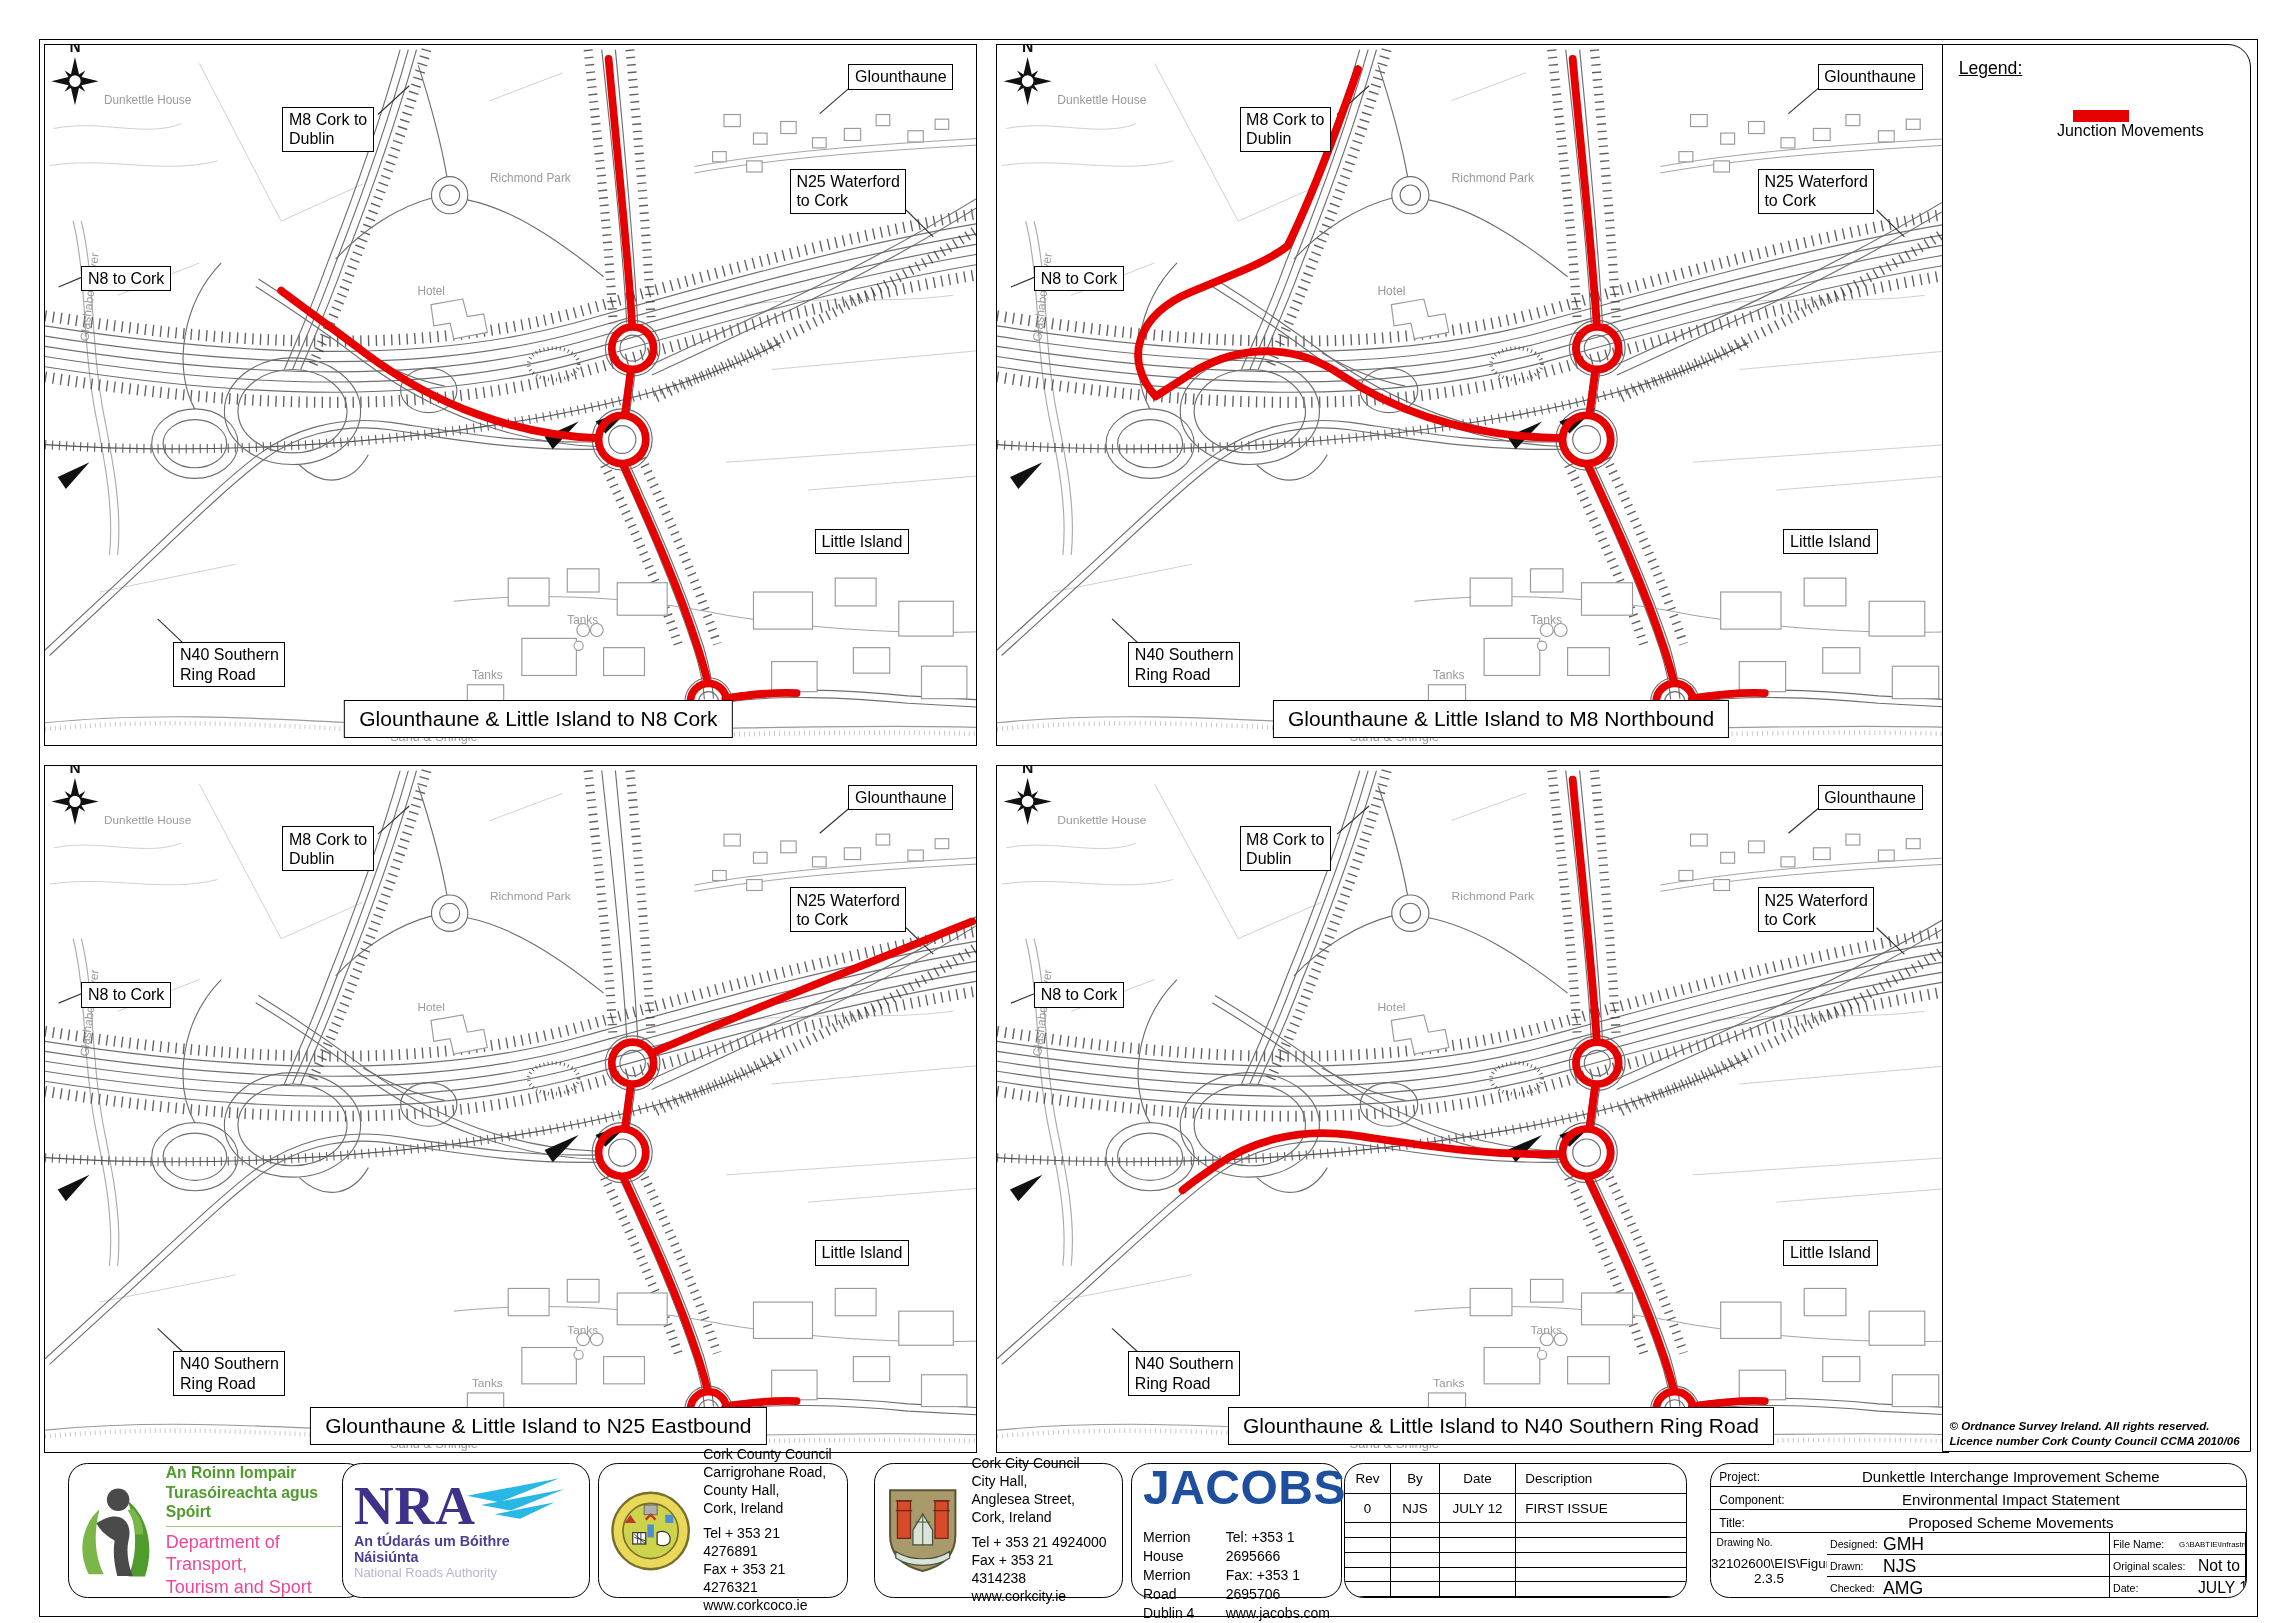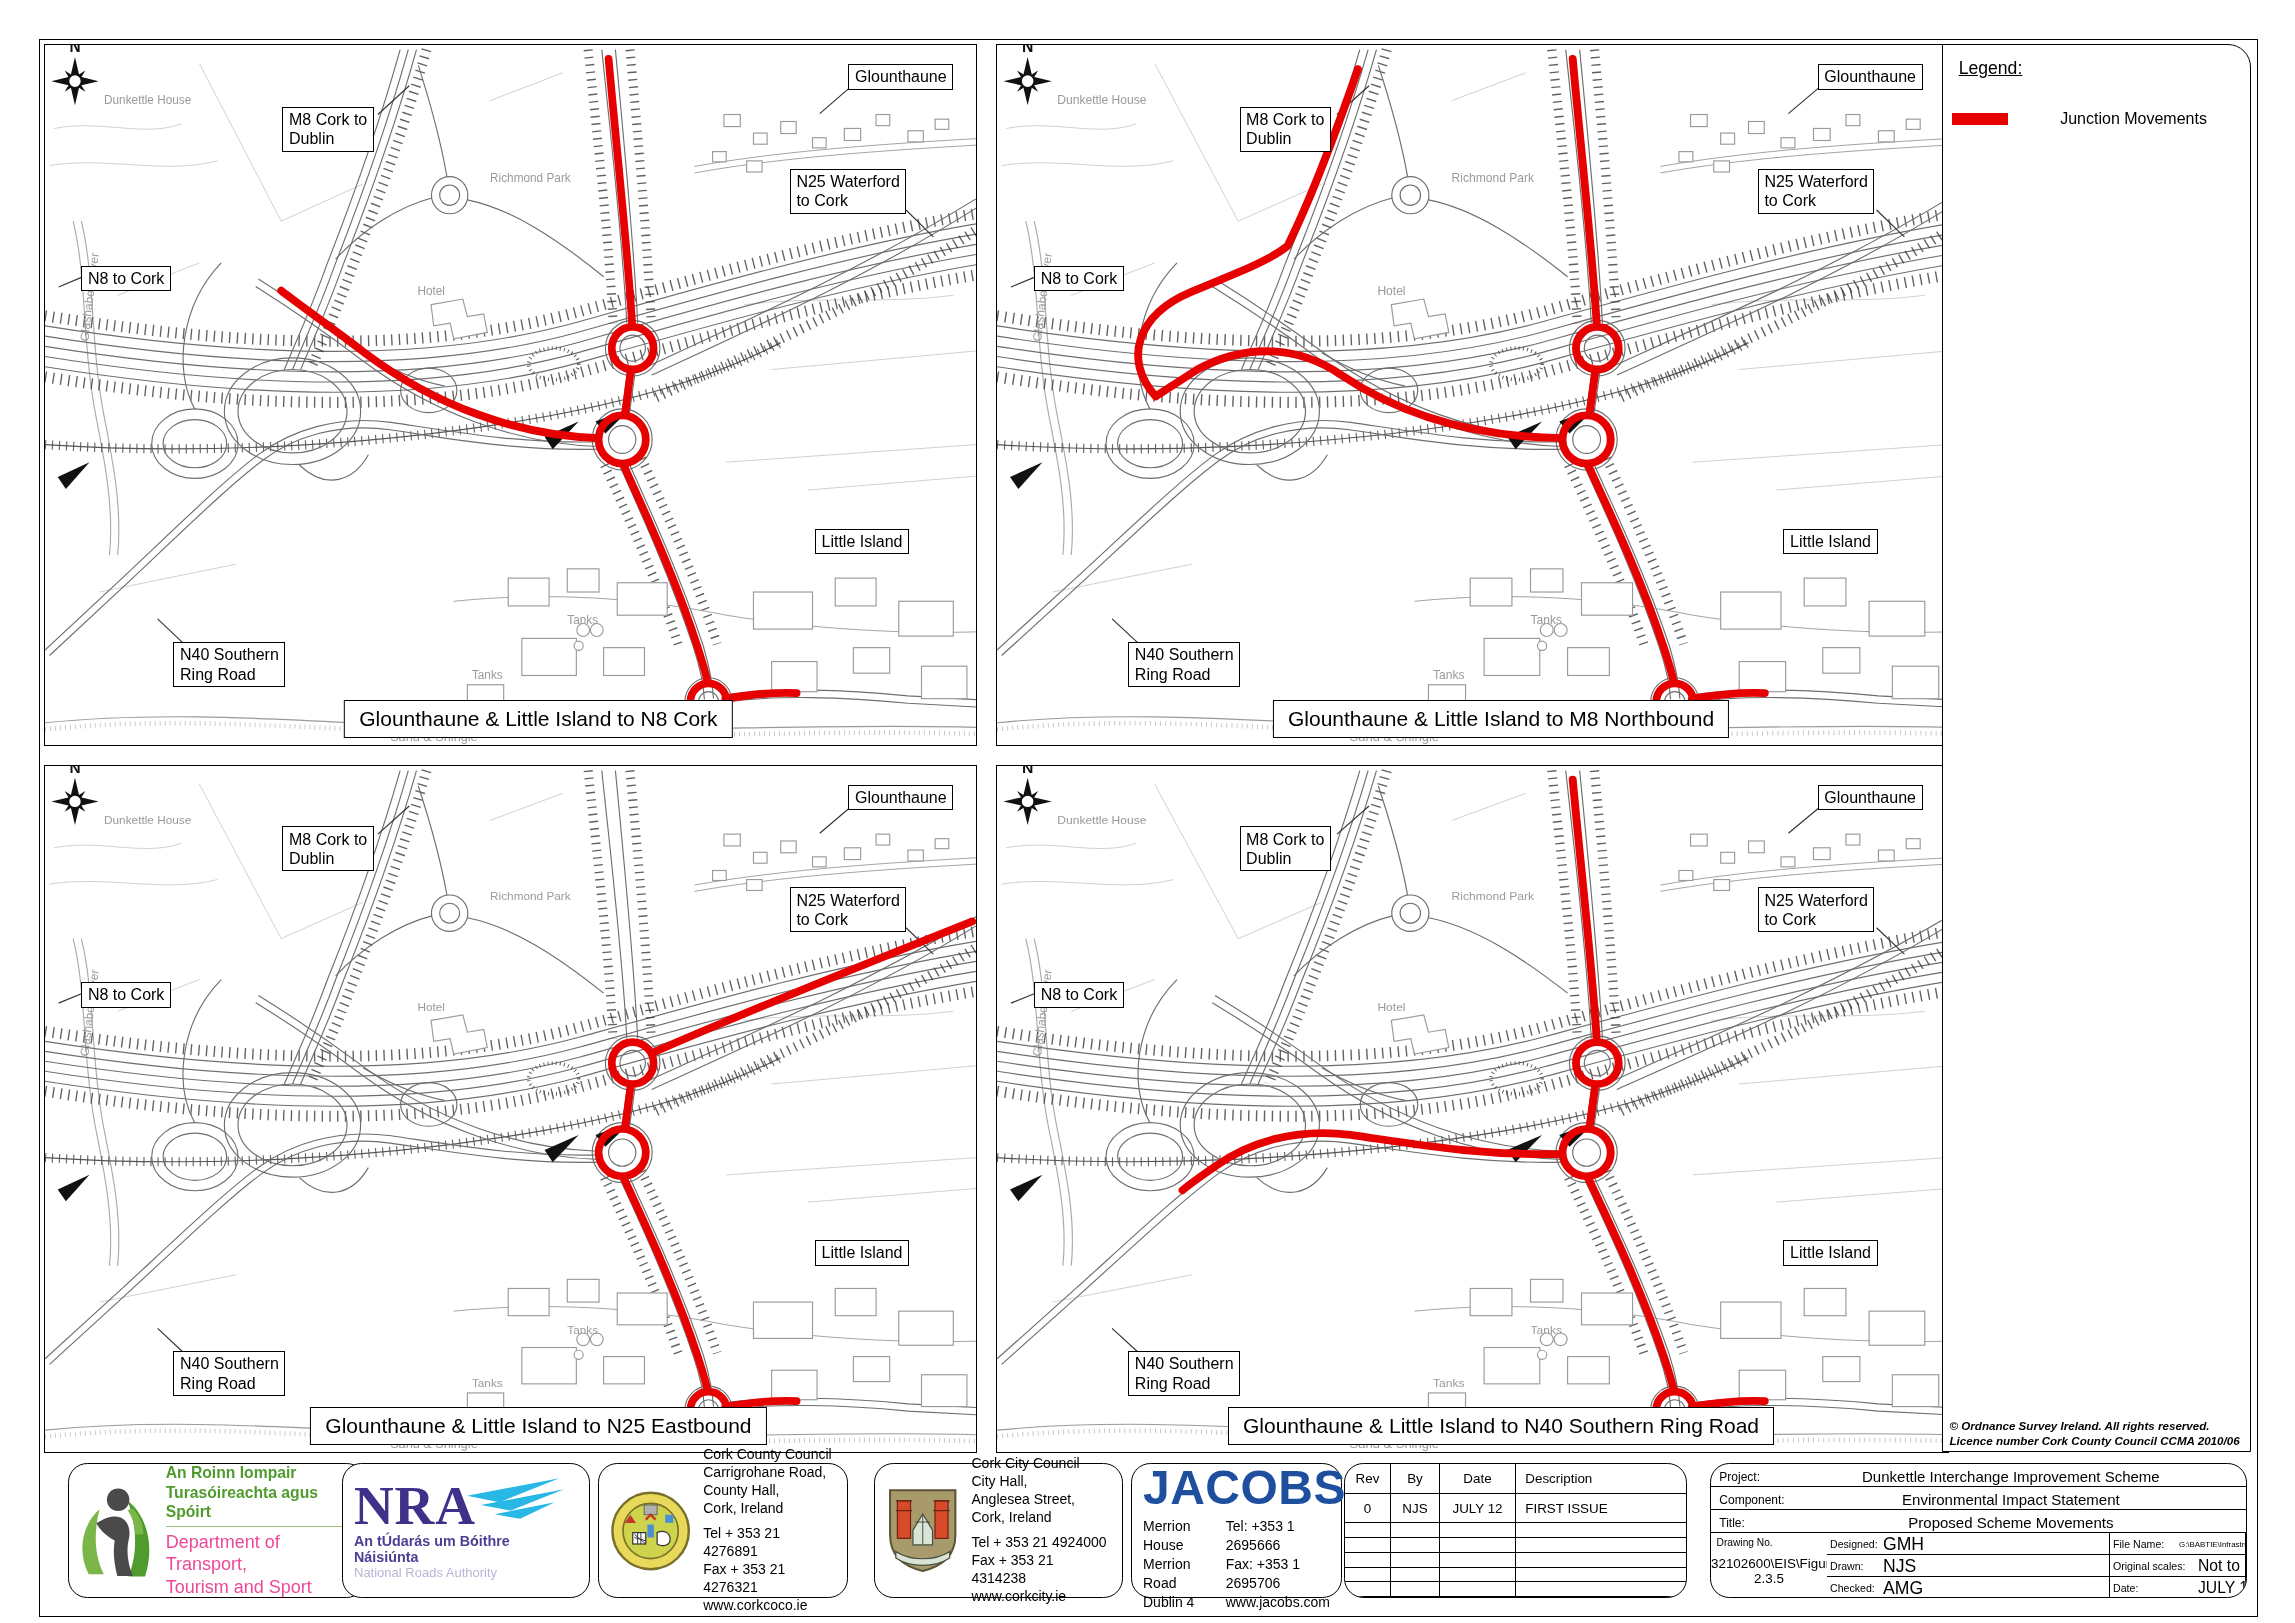--- a/index.html
+++ b/index.html
@@ -8,35 +8,35 @@
   .panel{position:absolute;background:#fff;border:1.4px solid #000;box-sizing:border-box;overflow:hidden;}
   .panel svg.map{position:absolute;left:0;top:0;width:100%;height:100%;}
   .co{position:absolute;background:#fff;border:1.4px solid #000;font-size:16px;line-height:1.2;padding:2.3px 5.6px;white-space:nowrap;z-index:4;}
   .ptitle{position:absolute;left:53%;bottom:7.4px;transform:translateX(-50%);background:#fff;border:1.4px solid #000;font-size:21px;padding:5.6px 14px;white-space:nowrap;z-index:5;}
   .sidebar{position:absolute;left:1942px;top:44px;width:309px;height:1408px;border:1.4px solid #000;border-radius:0 23px 0 0;box-sizing:border-box;background:#fff;}
   .dn-cell{position:relative;height:52px;border-bottom:1.4px solid #000;}
   .dn-label{position:absolute;left:6.5px;top:3.7px;font-size:10.6px;}
   .dn-value{position:absolute;left:0;right:0;top:20.4px;text-align:center;font-size:20.4px;}
   .legend{padding:13px 0 0 15.7px;}
   .legend-title{font-size:17.6px;text-decoration:underline;}
-  .legend-row{display:flex;align-items:center;margin-top:31px;}
+  .legend-row{display:flex;align-items:center;margin-top:31px;flex-direction:column;}
   .swatch{width:56px;height:12px;background:#e60000;margin-left:-6.5px;}
   .legend-label{font-size:16px;margin-left:52px;}
   .copyright{position:absolute;left:6.5px;right:6.5px;bottom:2.8px;font-size:11.6px;font-weight:bold;font-style:italic;line-height:1.3;}
   .logo-box{position:absolute;top:1463px;height:135px;border:1.4px solid #000;border-radius:19.4px;box-sizing:border-box;background:#fff;display:flex;align-items:center;padding:0 11px;gap:12px;}
   .dept-irish{color:#4f9b2d;font-weight:bold;font-size:15.7px;line-height:1.25;}
   .dept-div{height:1.4px;background:#9dc57f;margin:3.7px 0;}
   .dept-eng{color:#ec4899;font-size:18px;line-height:1.25;}
   .nra-word{font-family:"Liberation Serif",serif;font-weight:bold;font-size:55px;color:#3d3189;line-height:.9;letter-spacing:0.9px;}
   .nra-irish{color:#4a3f94;font-weight:bold;font-size:14.3px;margin-top:2.8px;}
   .nra-eng{color:#b9b4d6;font-size:13px;}
   .crest-text{font-size:14px;line-height:1.28;}
   .crest-text .contact{margin-top:7.4px;}
   .jacobs-word{color:#1d4f9e;font-weight:bold;font-size:48px;letter-spacing:0.5px;line-height:1;}
-  .jacobs-cols{display:flex;gap:28px;font-size:14px;line-height:1.35;margin-top:5px;}
+  .jacobs-cols{display:flex;gap:28px;font-size:14px;line-height:1.35;margin-top:16px;}
   .rev-table{position:absolute;left:1344px;top:1463px;width:343px;height:135px;border:1.4px solid #000;border-radius:19.4px;box-sizing:border-box;overflow:hidden;background:#fff;}
   .rev-grid{display:grid;grid-template-columns:46px 49px 76px 1fr;height:100%;}
   .rev-grid div{border-right:0.9px solid #000;border-bottom:0.9px solid #000;display:flex;align-items:center;justify-content:center;font-size:13.4px;}
   .rev-grid div:nth-child(4n){border-right:none;}
   .rev-grid .desc{justify-content:flex-start;padding-left:9.3px;}
   .tblock{position:absolute;left:1710px;top:1463px;width:537px;height:135px;border:1.4px solid #000;border-radius:19.4px;box-sizing:border-box;overflow:hidden;background:#fff;font-size:12px;}
   .tb-row{position:relative;height:22px;border-bottom:0.9px solid #000;}
   .tb-row .lab{position:absolute;left:8.3px;top:5.6px;font-size:12px;}
   .tb-row .val{position:absolute;left:74px;right:9.3px;top:3.7px;text-align:center;font-size:15px;}
   .tb-bottom{display:grid;grid-template-columns:116px 283px 1fr;grid-template-rows:repeat(3,1fr);height:66px;}

